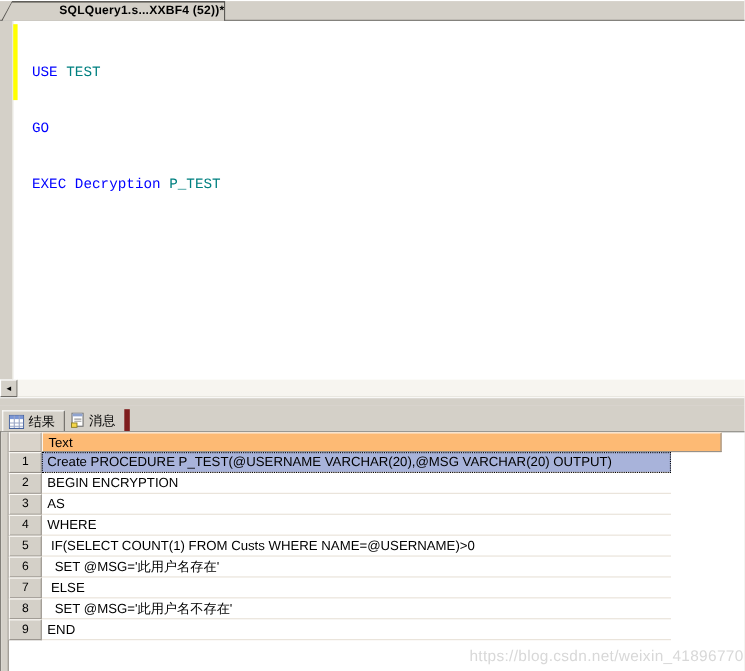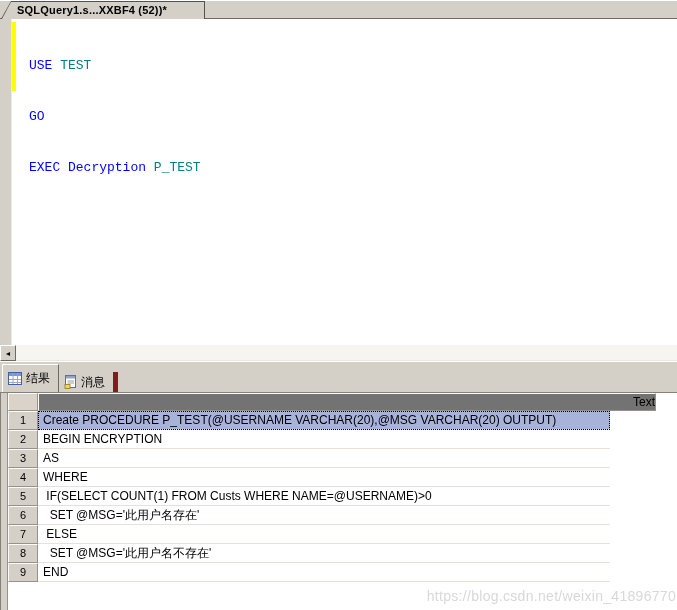--- a/index.html
+++ b/index.html
@@ -19,20 +19,21 @@
   }
   .doc-tab {
     position:absolute; left:1px; top:0; height:18px; width:204px;
     background:#54524e;
     clip-path:polygon(10px 0, 100% 0, 100% 100%, 0 100%);
   }
   .doc-tab-face {
     position:absolute; left:1px; right:1px; top:1px; bottom:0;
     background:var(--chrome);
     clip-path:polygon(9px 0, 100% 0, 100% 100%, 0 100%);
+    text-align:right;
   }
   .doc-tab-label {
     display:block; font-size:11px; font-weight:bold; color:#000;
     line-height:17px; padding-left:15px; white-space:nowrap; letter-spacing:0.2px;
   }
 
   
   .editor { position:relative; height:326px; background:#fff; overflow:hidden;padding-left:34px; }
   .indicator-margin {
     position:absolute; left:0; top:0; width:11px; height:100%;
@@ -62,40 +63,40 @@
 
   
   .results-pane { position:absolute; left:0; right:0; top:369px; bottom:0; background:var(--chrome); }
   .rtabs { height:23px; display:flex; align-items:flex-end; padding-left:2px; }
   .rtab {
     height:20px; display:flex; align-items:center; gap:4px;
     padding:0 8px 0 5px; font-size:12px; color:#000;
     border-right:5px solid #7f1d1d; box-sizing:border-box; white-space:nowrap;
   }
   .rtab.active {
-    height:28px; background:var(--chrome);
+    height:19px; background:var(--chrome);
     border-top:1px solid #ffffff; border-left:1px solid #ffffff; border-right:1px solid #6d6a65;
   }
   .rtab .ticon { display:block; }
 
   .grid-viewport {
     position:absolute; left:0; right:0; top:23px; bottom:0;
     background:#ffffff; border-top:1px solid #83807a; border-left:1px solid #83807a;
     display:flex; overflow:hidden;
   }
   .grid-left-strip { width:6px; background:var(--chrome); border-right:1px solid #96918a; }
   .g-header { display:flex; height:18px; }
   .g-corner {
     width:30px; box-sizing:border-box; background:#d9d3ca;
     border:1px solid; border-color:#fdfbf7 #96918a #96918a #fdfbf7;
   }
   .g-colhead {
-    width:618px; box-sizing:border-box; background:#737373;
+    width:618px; box-sizing:border-box; background:#fdba74;
     border:1px solid; border-color:#fdfbf7 #96918a #96918a #fdfbf7;
-    font-size:12px; color:#000; padding-left:5px; line-height:16px;text-align:right;
+    font-size:12px; color:#000; padding-left:5px; line-height:16px;
   }
   .g-row { display:flex; height:19px; }
   .g-num {
     width:30px; box-sizing:border-box; background:var(--chrome);
     border:1px solid; border-color:#fdfbf7 #96918a #96918a #fdfbf7;
     font-size:11px; color:#000; text-align:center; line-height:17px;
   }
   .g-val {
     width:572px; box-sizing:border-box; font-size:12px; color:#000;
     line-height:18px; padding-left:5px; white-space:pre; overflow:hidden;

